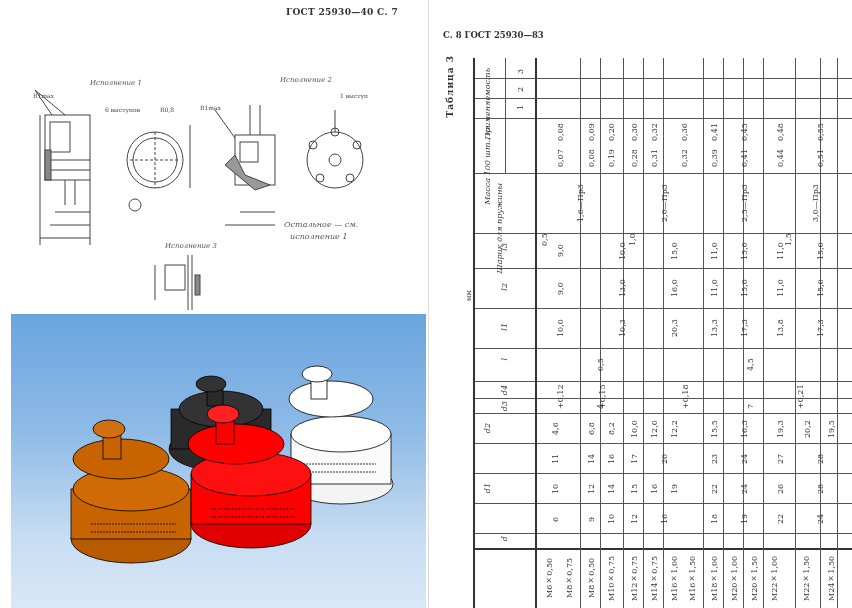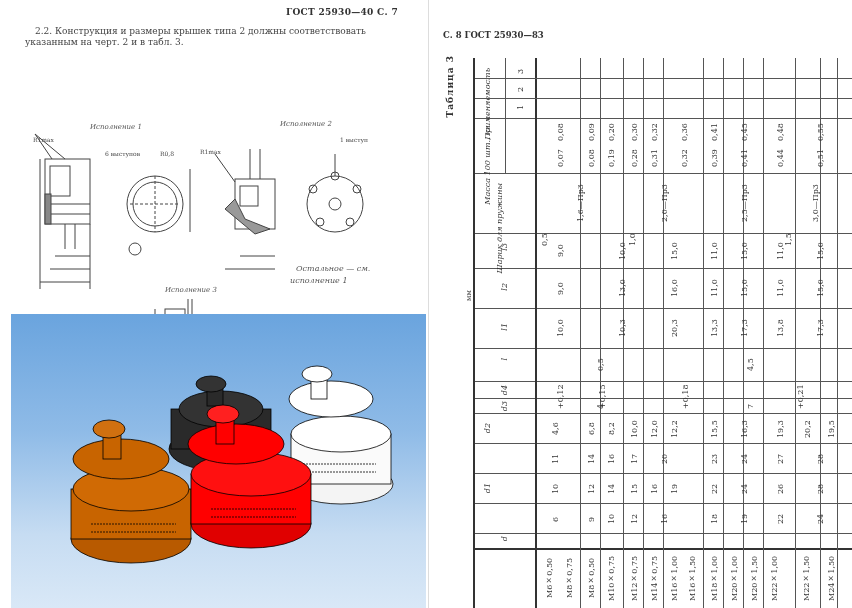--- a/index.html
+++ b/index.html
@@ -1,38 +1,37 @@
 <!DOCTYPE html>
 <html><head>
 <meta charset="utf-8">
 <style>
   html,body{margin:0;padding:0;}
   body{width:852px;height:608px;position:relative;overflow:hidden;background:#fff;font-family:"DejaVu Serif",serif;color:#222;}
   .page-left{position:absolute;left:0;top:0;width:428px;height:608px;background:#fff;}
   .page-right{position:absolute;left:428px;top:0;width:424px;height:608px;background:#fff;border-left:1px solid #ddd;}
   .hdr-left{position:absolute;right:30px;top:7px;font-size:9px;font-weight:bold;letter-spacing:0.3px;color:#333;}
   .para{position:absolute;left:25px;top:26px;width:380px;font-size:9px;line-height:11px;color:#444;text-indent:10px;}
-  .drawing{position:absolute;left:30px;top:70px;width:380px;height:240px;margin-top:44px;}
+  .drawing{position:absolute;left:30px;top:70px;width:380px;height:240px;}
   .note{position:absolute;font-size:8px;font-style:italic;color:#555;}
   .render{position:absolute;left:11px;top:314px;width:415px;height:294px;background:linear-gradient(to bottom,#6aa4de 0%,#8fbbe7 40%,#c6dcf2 75%,#d9e8f7 100%);}
   .hdr-right{position:absolute;left:14px;top:30px;font-size:8.5px;font-weight:bold;color:#333;}
   .tbl-title{position:absolute;left:16px;top:55px;font-size:9px;font-weight:bold;writing-mode:vertical-rl;transform:rotate(180deg);letter-spacing:1px;color:#333;}
   .side-mark{position:absolute;left:36px;top:290px;font-size:7px;writing-mode:vertical-rl;transform:rotate(180deg);color:#333;}
   .table-wrap{position:absolute;left:44px;top:58px;width:380px;height:550px;border-left:2px solid #333;}
   .row{position:absolute;left:0;width:380px;border-bottom:1px solid #555;}
   .cell{position:absolute;font-size:8px;writing-mode:vertical-rl;transform:rotate(180deg);display:flex;align-items:center;justify-content:center;color:#333;}
   .vline{position:absolute;width:1px;background:#555;}
   .hlabel{position:absolute;font-size:8px;writing-mode:vertical-rl;transform:rotate(180deg);color:#333;font-style:italic;}
 </style>
 </head>
 <body>
 
 <div class="page-left">
   <div class="hdr-left">ГОСТ 25930—40 С. 7</div>
-  <div class="para">2.2. Конструкция и размеры крышек типа 2 должны соответствовать указанным на черт. 2 и в табл. 3.</div>
 
   <div class="drawing">
     <svg width="380" height="240" viewBox="0 0 380 240">
       <g stroke="#444" stroke-width="1" fill="none">
 
         <rect x="15" y="45" width="45" height="65"></rect>
         <rect x="20" y="52" width="20" height="30"></rect>
         <line x1="15" y1="90" x2="60" y2="90"></line>
         <line x1="15" y1="100" x2="60" y2="100"></line>
         <rect x="15" y="80" width="6" height="30" fill="#888"></rect>
@@ -79,21 +78,21 @@
       </g>
       <text x="60" y="15" font-size="7" font-style="italic" fill="#555">Исполнение 1</text>
       <text x="250" y="12" font-size="7" font-style="italic" fill="#555">Исполнение 2</text>
       <text x="135" y="178" font-size="7" font-style="italic" fill="#555">Исполнение 3</text>
       <text x="75" y="42" font-size="6" fill="#444">6 выступов</text>
       <text x="310" y="28" font-size="6" fill="#444">1 выступ</text>
       <text x="3" y="28" font-size="6" fill="#444">R1max</text>
       <text x="170" y="40" font-size="6" fill="#444">R1max</text>
       <text x="130" y="42" font-size="6" fill="#444">R0,8</text>
     </svg>
-    <div class="note" style="left:266px;top:150px;">Остальное — см.</div>
+    <div class="note" style="left:254px;top:150px;">Остальное — см.</div>
     <div class="note" style="left:260px;top:162px;">исполнение 1</div>
   </div>
 </div>
 
 <div class="render">
   <svg width="415" height="294" viewBox="0 0 415 294">
 
     <g stroke="#000" stroke-width="0.8">
       <ellipse cx="210" cy="135" rx="52" ry="22" fill="#2a2a2a"></ellipse>
       <rect x="160" y="95" width="100" height="40" fill="#2a2a2a"></rect>

